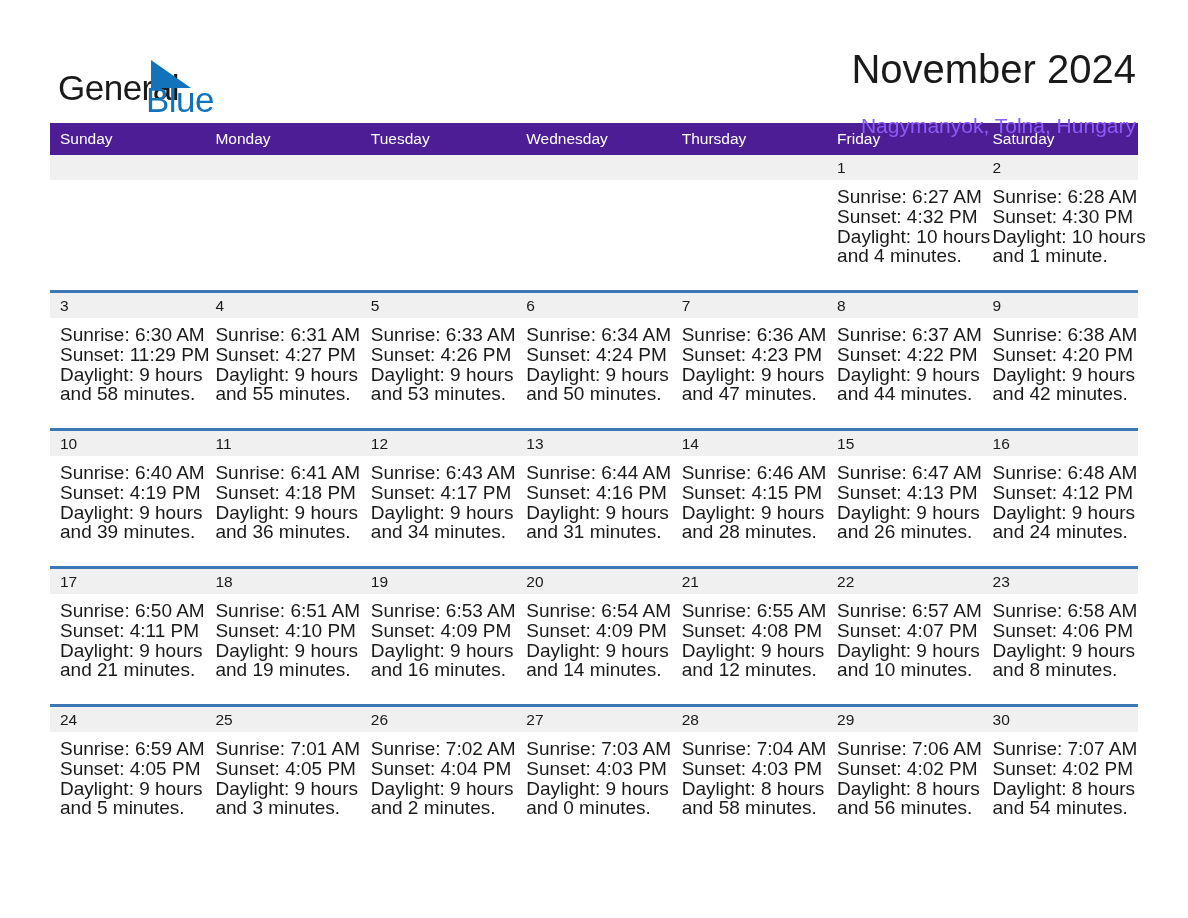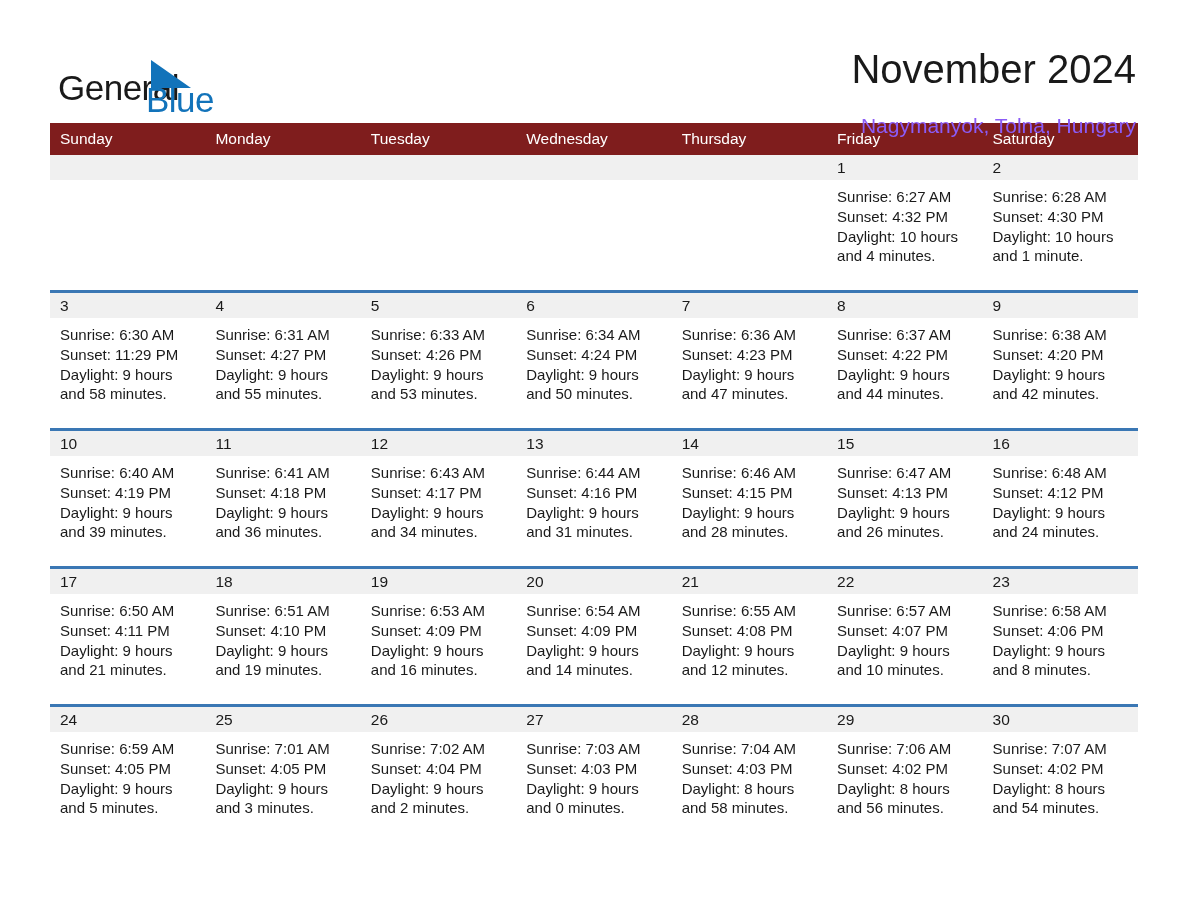--- a/index.html
+++ b/index.html
@@ -86,21 +86,21 @@
   }
 
   
   .calendar {
     width: 1088px;
     border-collapse: collapse;
     table-layout: fixed;
     margin-top: 13px;
   }
   .calendar th {
-    background: #7f1d1d;
+    background: #4c1d95;
     color: #ffffff;
     font-weight: normal;
     font-size: 15.5px;
     text-align: left;
     padding: 7px 0 7px 10px;
     height: 29px;
     border: none;
   }
   .calendar td {
     vertical-align: top;
@@ -123,21 +123,21 @@
     height: 25px;
     padding: 3px 0 0 10px;
     font-size: 15.5px;
     color: #1a1a1a;
     line-height: 1.3;
   }
   .daycell.empty .daynum-band { background: #f0f0f0; }
   .daycell.empty .info { visibility: hidden; }
   .info {
     padding: 7px 8px 0 10px;
-    font-size: 15px;
+    font-size: 19px;
     line-height: 19.8px;
     color: #1a1a1a;
   }
   .info div { white-space: nowrap; }
 </style>
 </head>
 <body>
 
 <div class="page">
 

